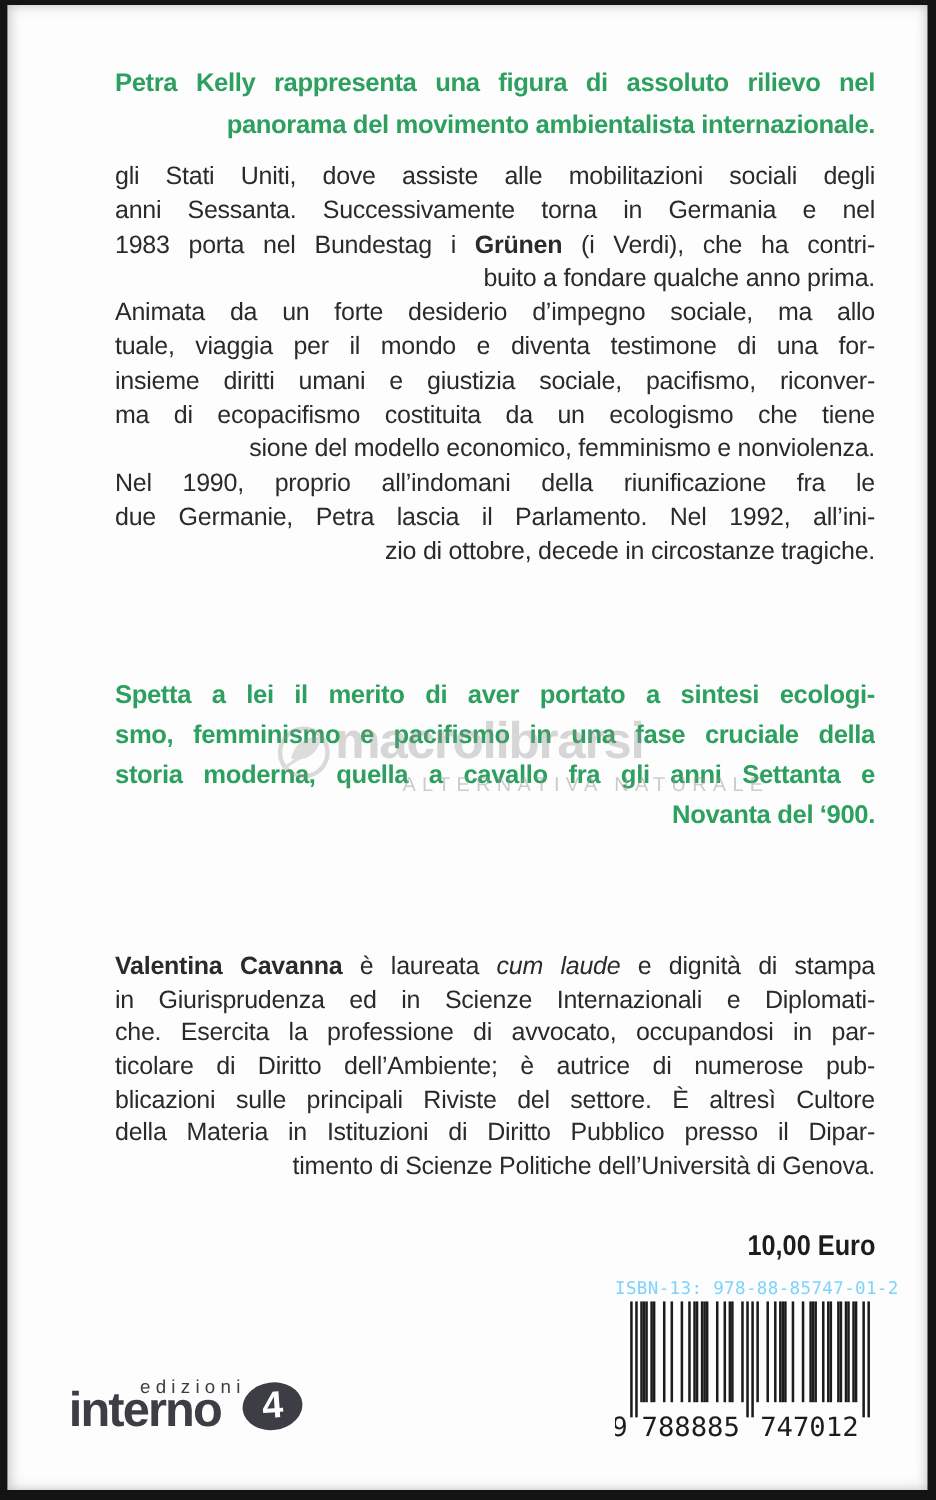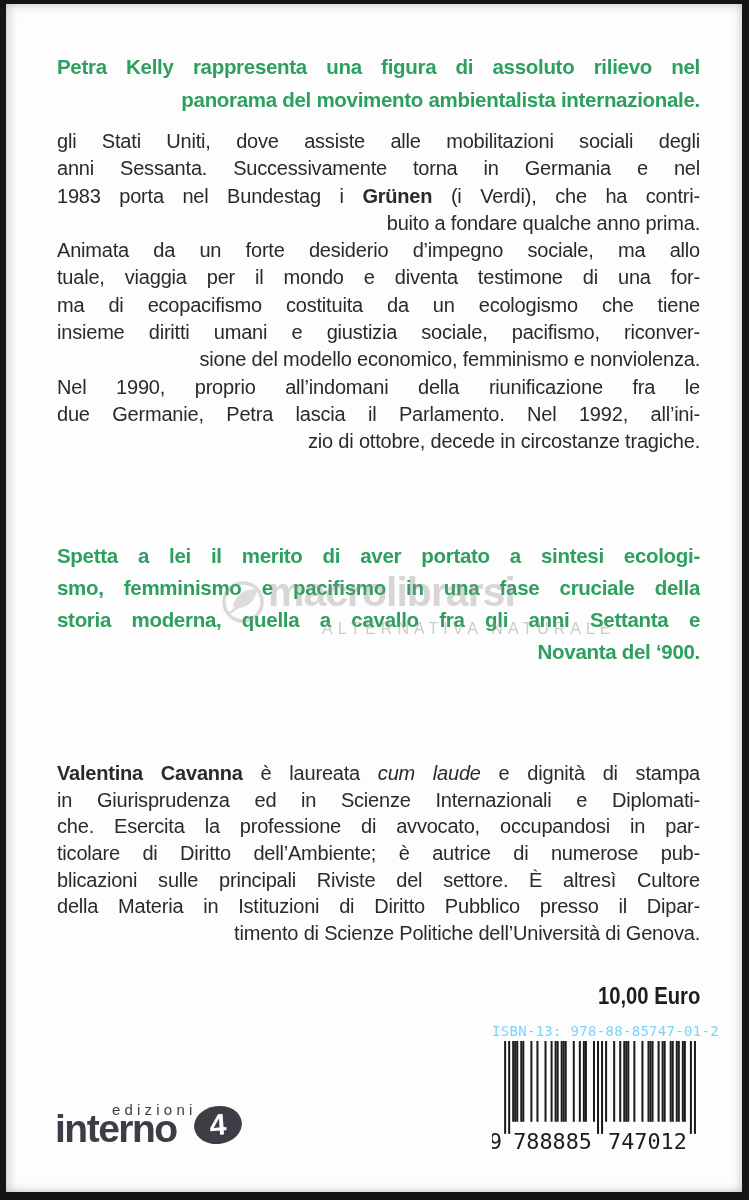--- a/index.html
+++ b/index.html
@@ -11,21 +11,21 @@
     -webkit-font-smoothing:antialiased;
   }
   .paper{
     position:absolute; left:6px; top:4px; right:7px; bottom:8px;
     background:#fdfdfd;
     box-shadow: inset 0 0 14px rgba(0,0,0,.10),
                 inset 4px 0 8px rgba(0,0,0,.10),
                 inset -3px 0 6px rgba(0,0,0,.08);
   }
   .block{ position:absolute; left:57px; width:643px; color:var(--ink,#2a2a2a); }
-  .tline{ height:var(--lh); line-height:var(--lh); overflow:hidden; white-space:normal; }
+  .tline{ height:var(--lh); line-height:var(--lh); overflow:hidden; white-space:normal;margin-left:35px; }
   .jline{ text-align:justify; }
   .jline::after{ content:""; display:inline-block; width:100%; height:0; vertical-align:top; }
   .lline{ text-align:right; }
   .b{ font-weight:700; }
   .i{ font-style:italic; }
 
   #intro{ top:50px; --lh:33px; font-size:20.5px; font-weight:700;
           letter-spacing:-0.3px; color:var(--accent,#2da05f); }
   #body-text{ top:128px; --lh:27.3px; font-size:20px; letter-spacing:-0.2px; }
   #highlight{ top:540px; --lh:32px; font-size:20.5px; font-weight:700;
@@ -76,22 +76,22 @@
       <div class="tline lline"><span>panorama del movimento ambientalista internazionale.</span></div>
     </div>
 
   <div class="block" id="body-text">
       <div class="tline jline"><span>gli Stati Uniti, dove assiste alle mobilitazioni sociali degli</span></div>
       <div class="tline jline"><span>anni Sessanta. Successivamente torna in Germania e nel</span></div>
       <div class="tline jline"><span>1983 porta nel Bundestag i </span><span class="b">Grünen</span><span> (i Verdi), che ha contri-</span></div>
       <div class="tline lline"><span>buito a fondare qualche anno prima.</span></div>
       <div class="tline jline"><span>Animata da un forte desiderio d’impegno sociale, ma allo</span></div>
       <div class="tline jline"><span>tuale, viaggia per il mondo e diventa testimone di una for-</span></div>
+      <div class="tline jline"><span>insieme diritti umani e giustizia sociale, pacifismo, riconver-</span></div>
       <div class="tline jline"><span>ma di ecopacifismo costituita da un ecologismo che tiene</span></div>
-      <div class="tline jline"><span>insieme diritti umani e giustizia sociale, pacifismo, riconver-</span></div>
       <div class="tline lline"><span>sione del modello economico, femminismo e nonviolenza.</span></div>
       <div class="tline jline"><span>Nel 1990, proprio all’indomani della riunificazione fra le</span></div>
       <div class="tline jline"><span>due Germanie, Petra lascia il Parlamento. Nel 1992, all’ini-</span></div>
       <div class="tline lline"><span>zio di ottobre, decede in circostanze tragiche.</span></div>
     </div>
 
   <div class="block" id="highlight">
       <div class="tline jline"><span>Spetta a lei il merito di aver portato a sintesi ecologi-</span></div>
       <div class="tline jline"><span>smo, femminismo e pacifismo in una fase cruciale della</span></div>
       <div class="tline jline"><span>storia moderna, quella a cavallo fra gli anni Settanta e</span></div>

